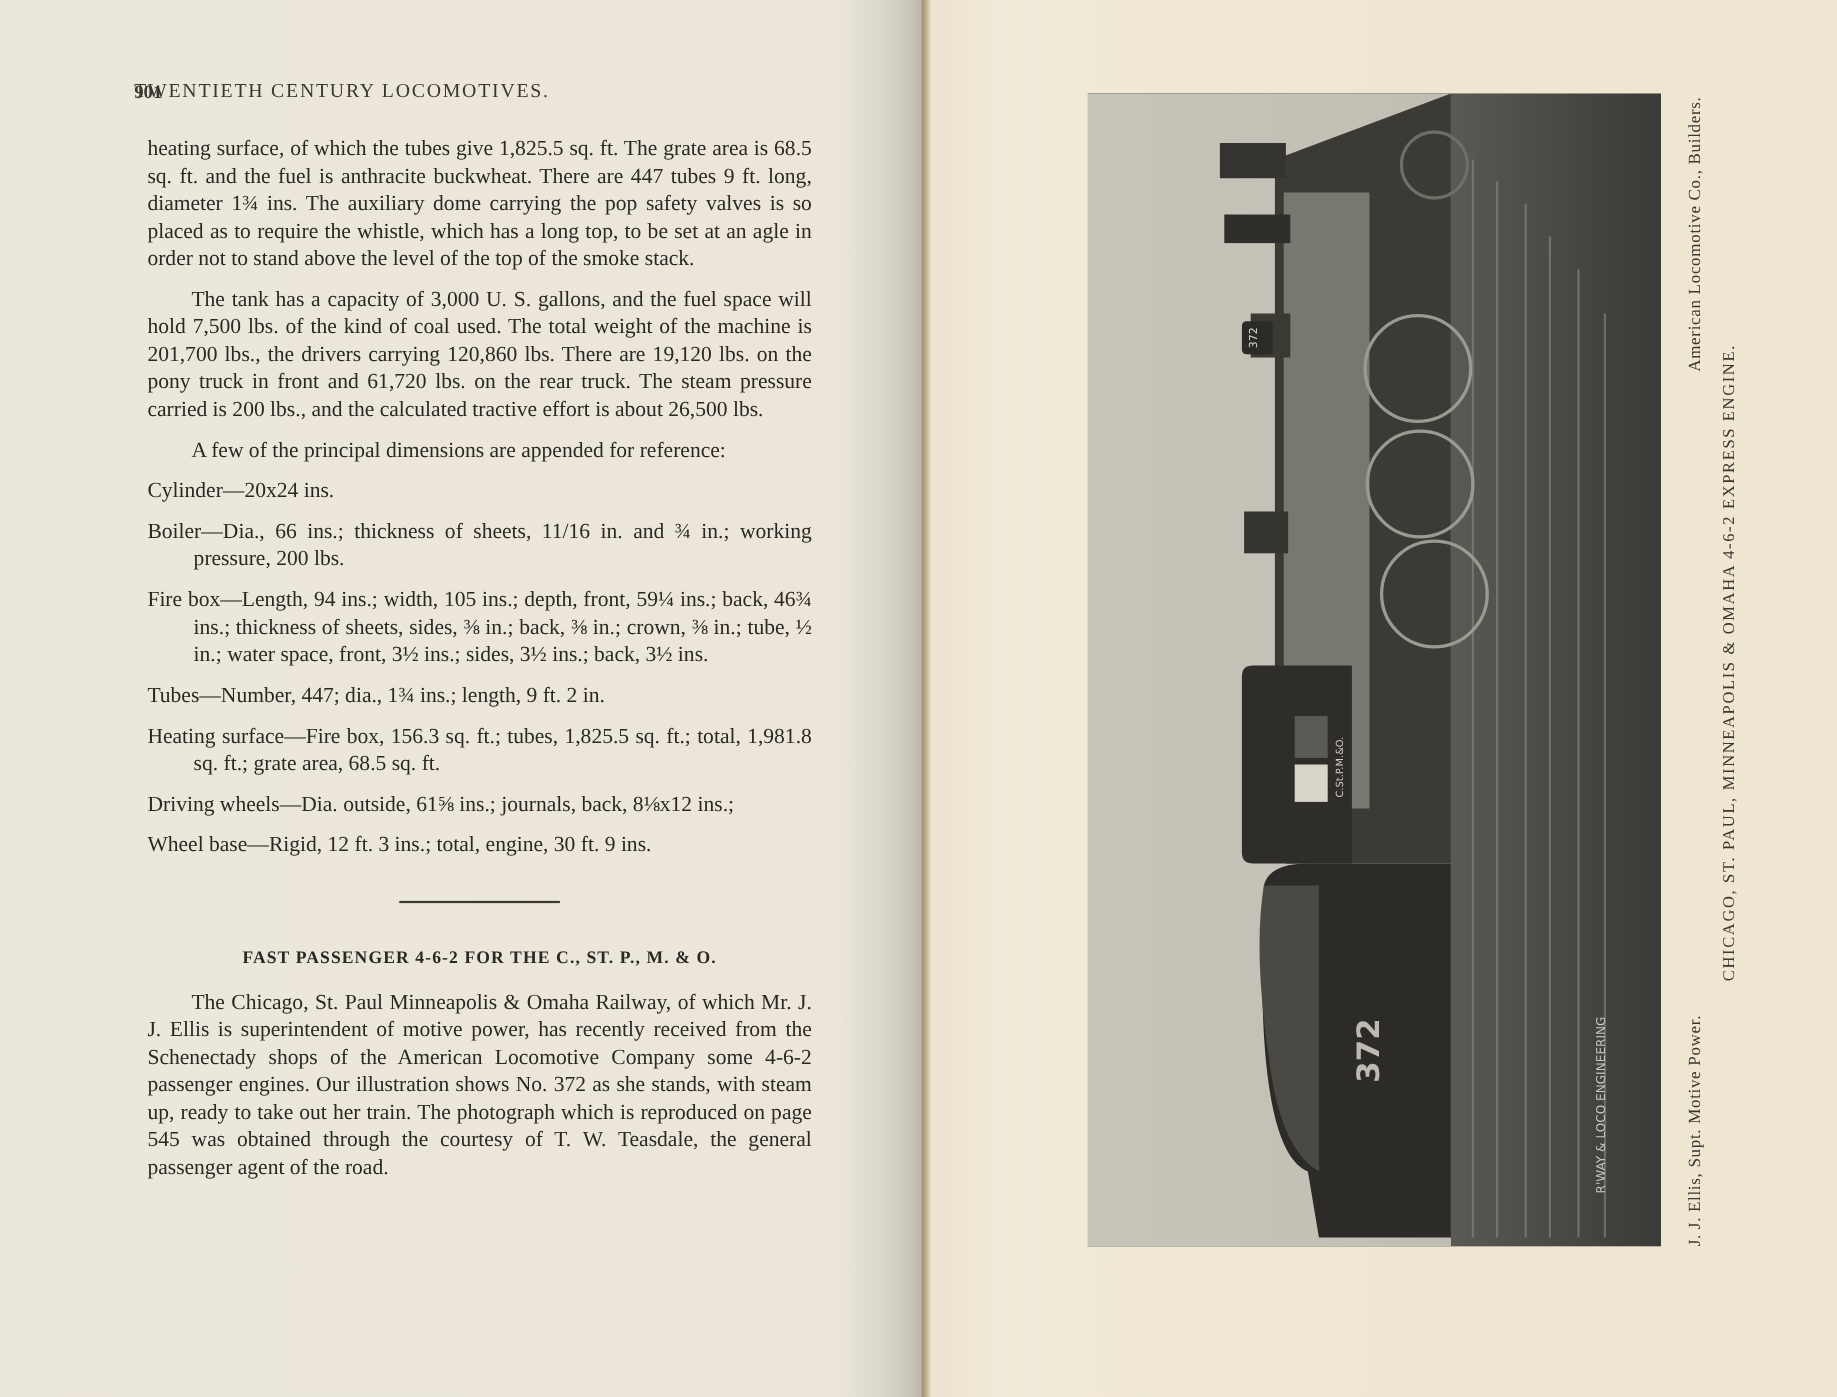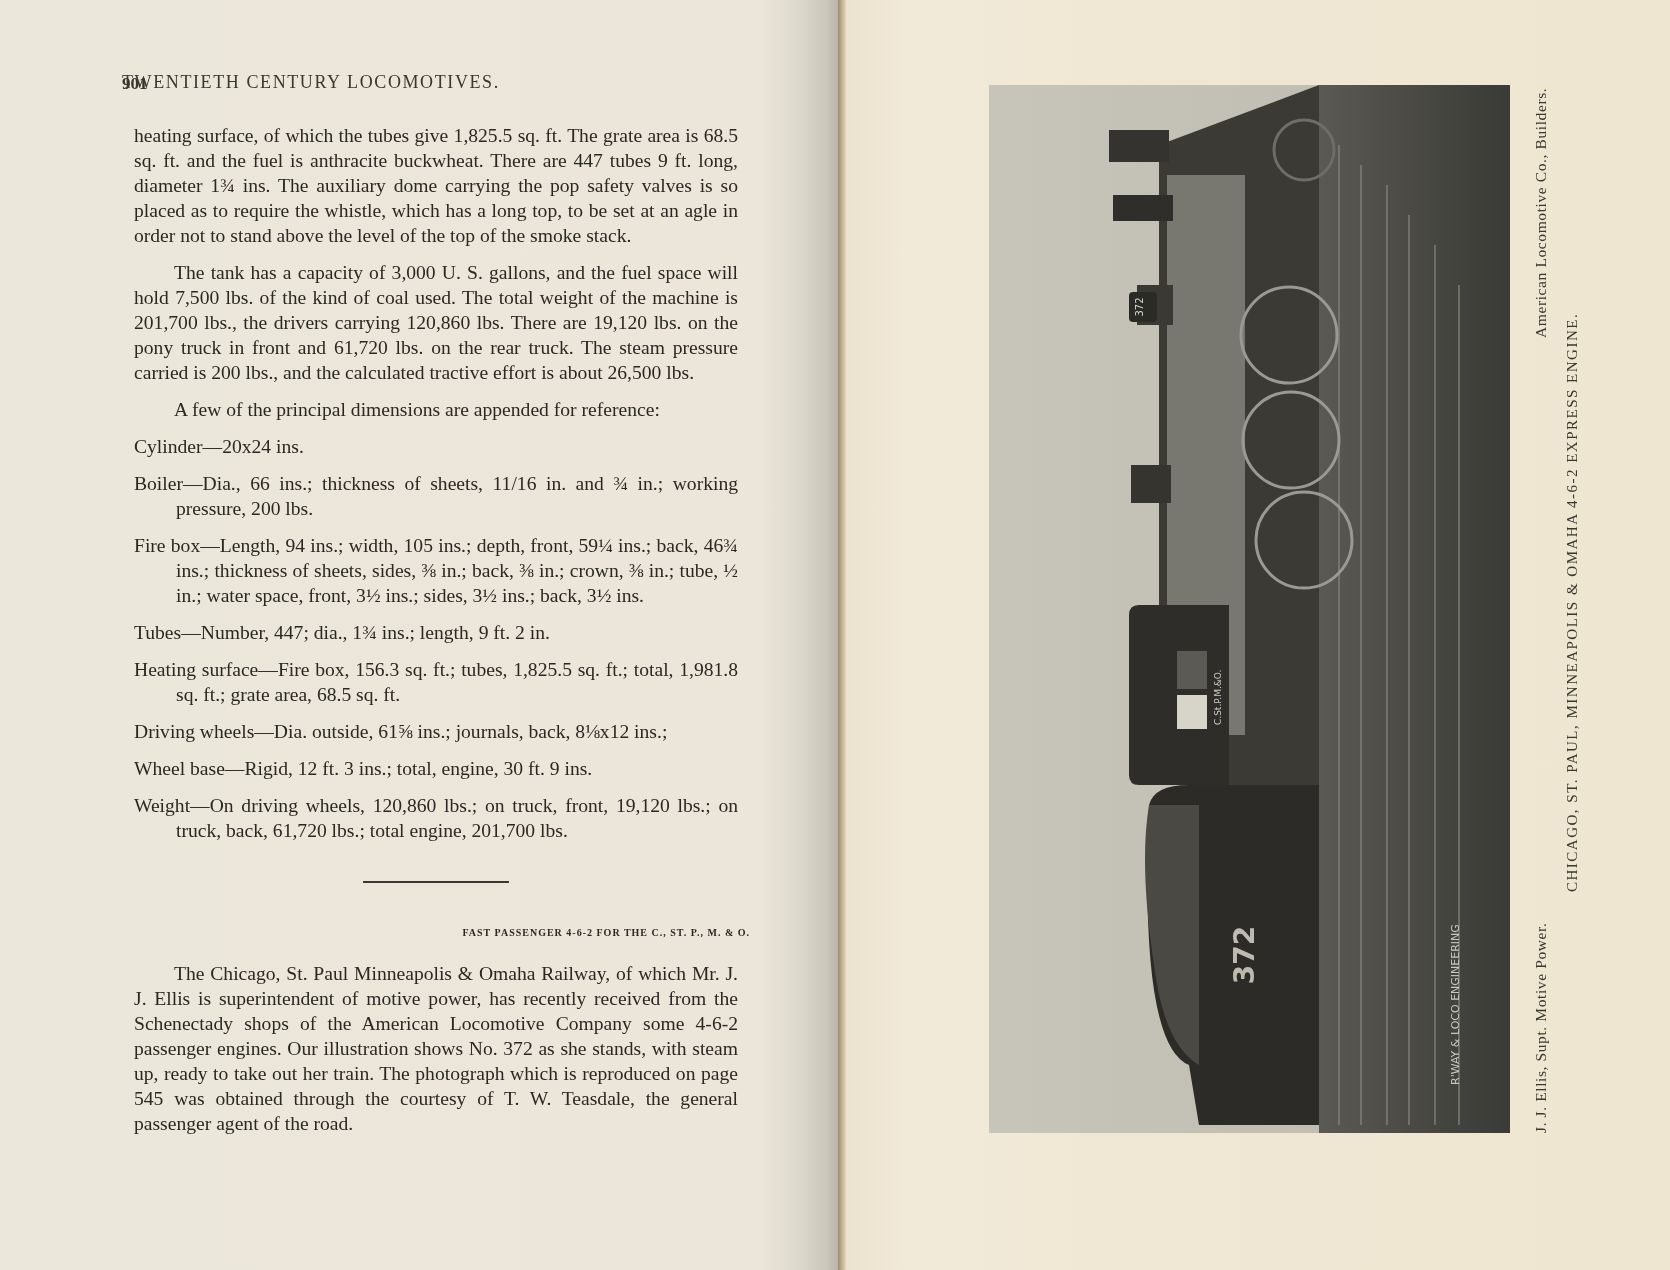--- a/index.html
+++ b/index.html
@@ -35,21 +35,21 @@
     position:absolute; left:122px; top:111px; width:628px;
     font-size:19.6px; line-height:25px; text-align:justify;
   }
   .text-col p { margin:12px; }
   .indent { text-indent:40px; }
   .spec { padding-left:42px; text-indent:-42px; }
   .rule {
     width:146px; height:2px; background:#3b3731; margin:38px auto 38px auto;
   }
   .section-title {
-    text-align:right; font-weight:bold; font-size:10px; letter-spacing:1px;
+    text-align:center; font-weight:bold; font-size:16px; letter-spacing:1px;
     margin:0 0 16px 0; line-height:24px;
   }
   .photo {
     position:absolute; left:989px; top:85px; width:521px; height:1048px;
     background:#4a4a44; overflow:hidden;
     box-shadow: inset 0 0 0 1px #2e2d29;
   }
   .caption {
     position:absolute; white-space:nowrap; color:#3a3630;
     transform-origin: left top; transform: rotate(-90deg);
@@ -75,21 +75,20 @@
   <p class="indent">The tank has a capacity of 3,000 U. S. gallons, and the fuel space will hold 7,500 lbs. of the kind of coal used. The total weight of the machine is 201,700 lbs., the drivers carrying 120,860 lbs. There are 19,120 lbs. on the pony truck in front and 61,720 lbs. on the rear truck. The steam pressure carried is 200 lbs., and the calculated tractive effort is about 26,500 lbs.</p>
   <p class="indent">A few of the principal dimensions are appended for reference:</p>
   <div>
     <p class="spec">Cylinder—20x24 ins.</p>
     <p class="spec">Boiler—Dia., 66 ins.; thickness of sheets, 11/16 in. and ¾ in.; working pressure, 200 lbs.</p>
     <p class="spec">Fire box—Length, 94 ins.; width, 105 ins.; depth, front, 59¼ ins.; back, 46¾ ins.; thickness of sheets, sides, ⅜ in.; back, ⅜ in.; crown, ⅜ in.; tube, ½ in.; water space, front, 3½ ins.; sides, 3½ ins.; back, 3½ ins.</p>
     <p class="spec">Tubes—Number, 447; dia., 1¾ ins.; length, 9 ft. 2 in.</p>
     <p class="spec">Heating surface—Fire box, 156.3 sq. ft.; tubes, 1,825.5 sq. ft.; total, 1,981.8 sq. ft.; grate area, 68.5 sq. ft.</p>
     <p class="spec">Driving wheels—Dia. outside, 61⅝ ins.; journals, back, 8⅛x12 ins.;</p>
     <p class="spec">Wheel base—Rigid, 12 ft. 3 ins.; total, engine, 30 ft. 9 ins.</p>
-    <p class="spec">Weight—On driving wheels, 120,860 lbs.; on truck, front, 19,120 lbs.; on truck, back, 61,720 lbs.; total engine, 201,700 lbs.</p>
   </div>
   <div class="rule"></div>
   <div class="section-title">FAST PASSENGER 4-6-2 FOR THE C., ST. P., M. &amp; O.</div>
   <p class="indent">The Chicago, St. Paul Minneapolis &amp; Omaha Railway, of which Mr. J. J. Ellis is superintendent of motive power, has recently received from the Schenectady shops of the American Locomotive Company some 4-6-2 passenger engines. Our illustration shows No. 372 as she stands, with steam up, ready to take out her train. The photograph which is reproduced on page 545 was obtained through the courtesy of T. W. Teasdale, the general passenger agent of the road.</p>
 </div>
 
 <div class="photo">
   <svg width="521" height="1048" viewBox="0 0 521 1048" xmlns="http://www.w3.org/2000/svg">
     <defs>
       <linearGradient id="sky" x1="0" y1="0" x2="1" y2="0">

